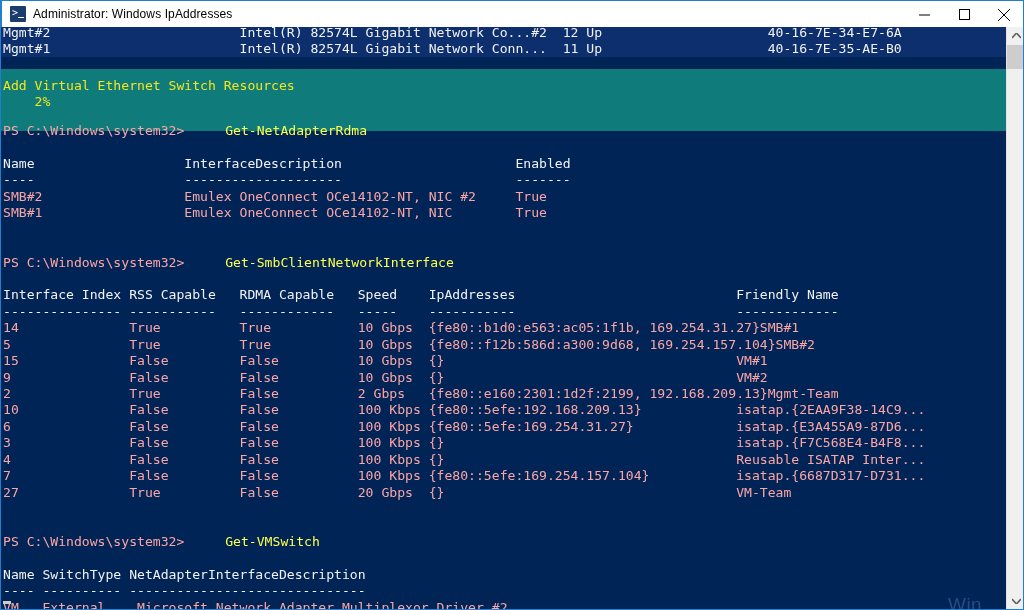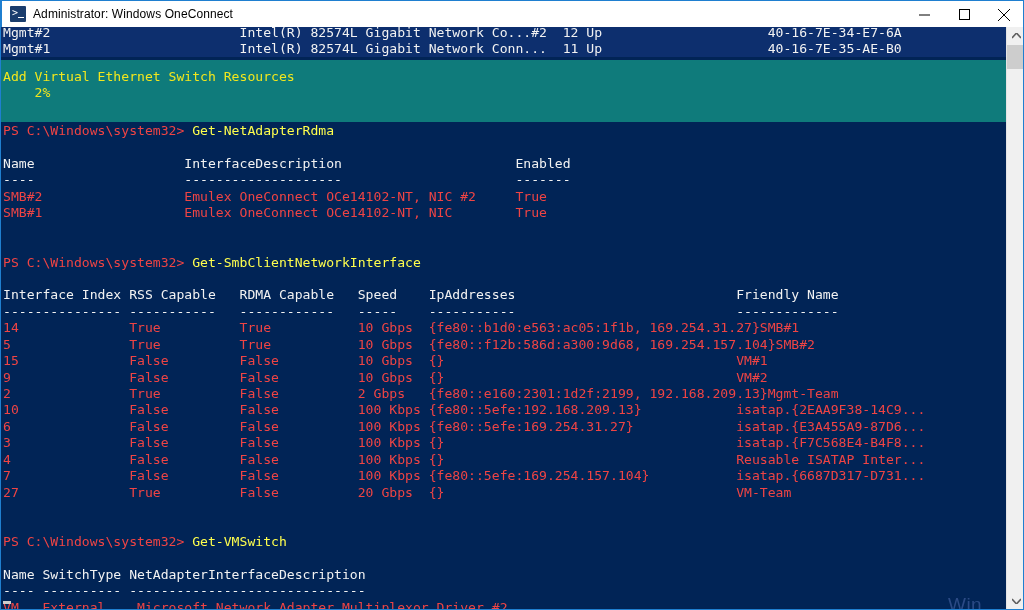--- a/index.html
+++ b/index.html
@@ -111,28 +111,28 @@
     font-size: 13.1px;
     line-height: 16.45px;
     color: #ccccd6;
     white-space: pre;
     letter-spacing: 0px;
   }
   .ln { display: block; height: 16.45px; }
 
   
   .c-white   { color: #f2f2f2; }
-  .c-gray    { color: #ef4444; }
-  .c-cmd     { color: #ffff4d; }
+  .c-gray    { color: #fca5a5; }
+  .c-cmd     { color: #ffff4d; margin-left: 33px; }
 
   
   .progress-region {
     position: absolute;
     left: 0;
-    top: 33px;
+    top: 42px;
     width: 1005px;
     height: 62px;
     background: #0f7b7b;
   }
   .progress-region pre.buf { color: #f2e71d; }
 
   
   .scrollbar {
     position: absolute;
     right: 0;
@@ -195,21 +195,21 @@
     background: #cccccc;
   }
 </style>
 </head>
 <body>
 
 <div id="app">
 
   <div class="titlebar">
     <div class="title-icon"></div>
-    <div class="title-text">Administrator: Windows OneConnect</div>
+    <div class="title-text">Administrator: Windows IpAddresses</div>
     <div class="win-buttons">
       <div class="win-btn">
         <svg width="11" height="11" viewBox="0 0 11 11">
             <line x1="0" y1="6" x2="11" y2="6" stroke="#000" stroke-width="1"></line>
           </svg>
       </div>
       <div class="win-btn">
         <svg width="11" height="11" viewBox="0 0 11 11">
             <rect x="0.5" y="0.5" width="10" height="10" fill="none" stroke="#000" stroke-width="1"></rect>
           </svg>

